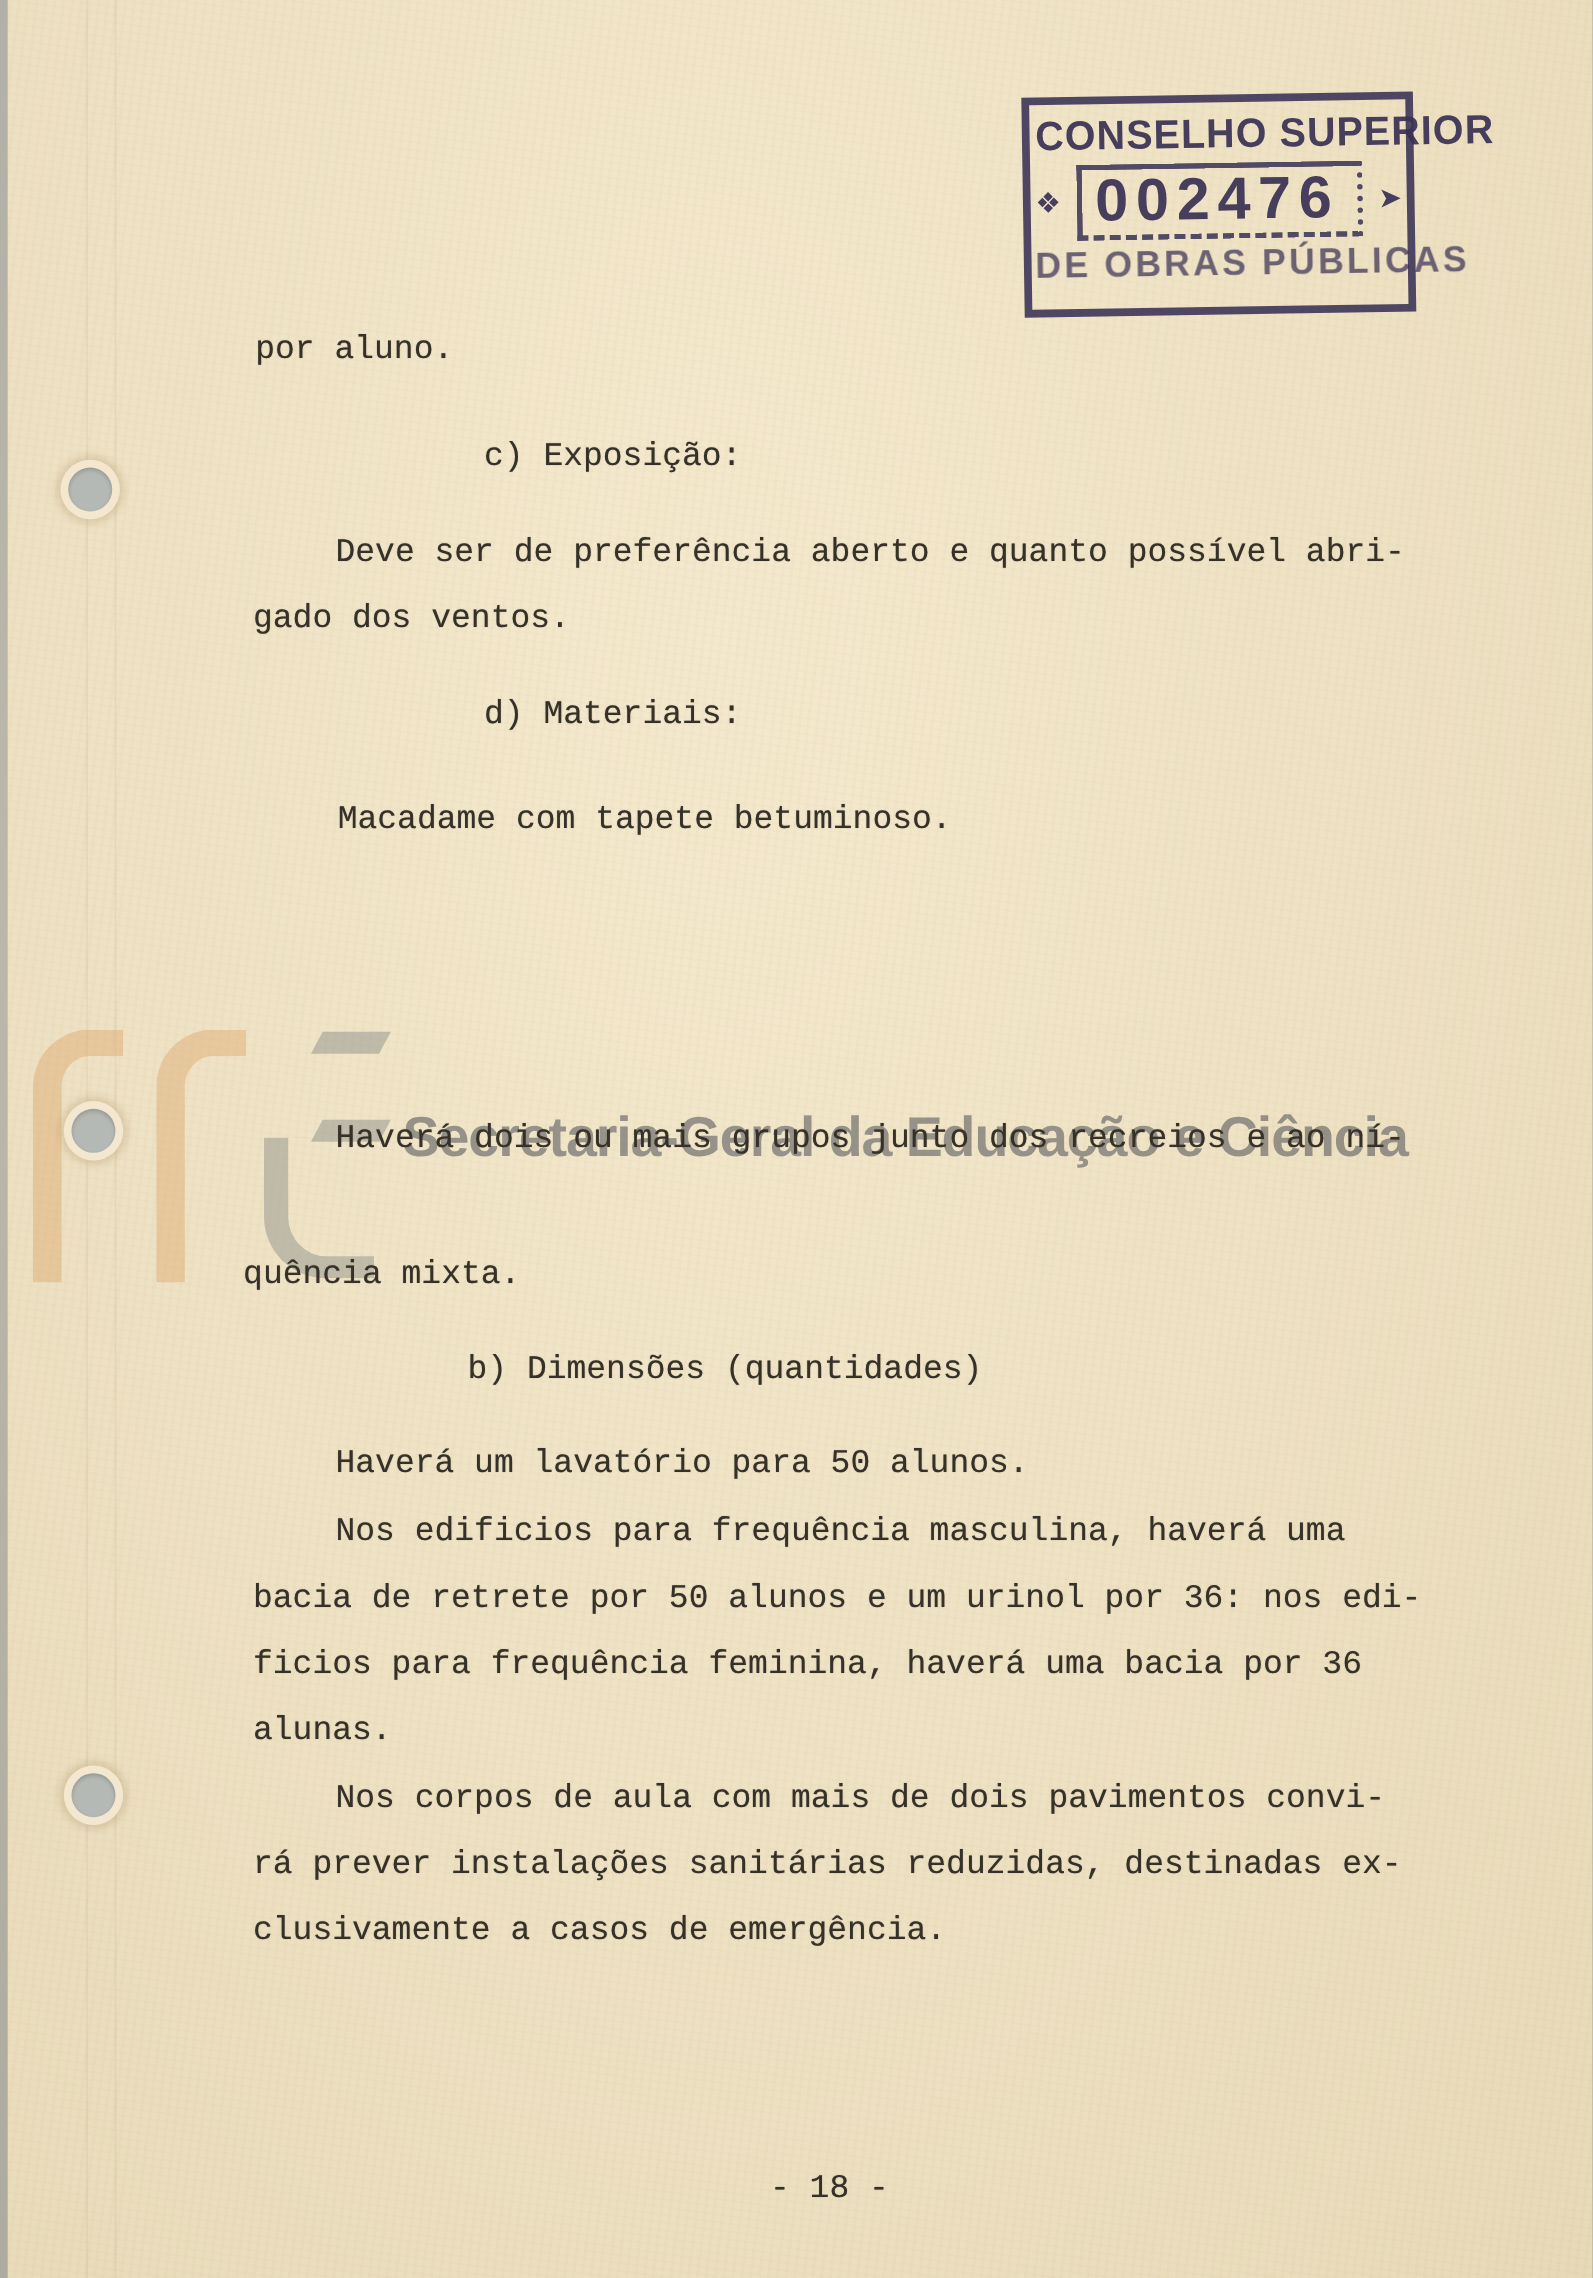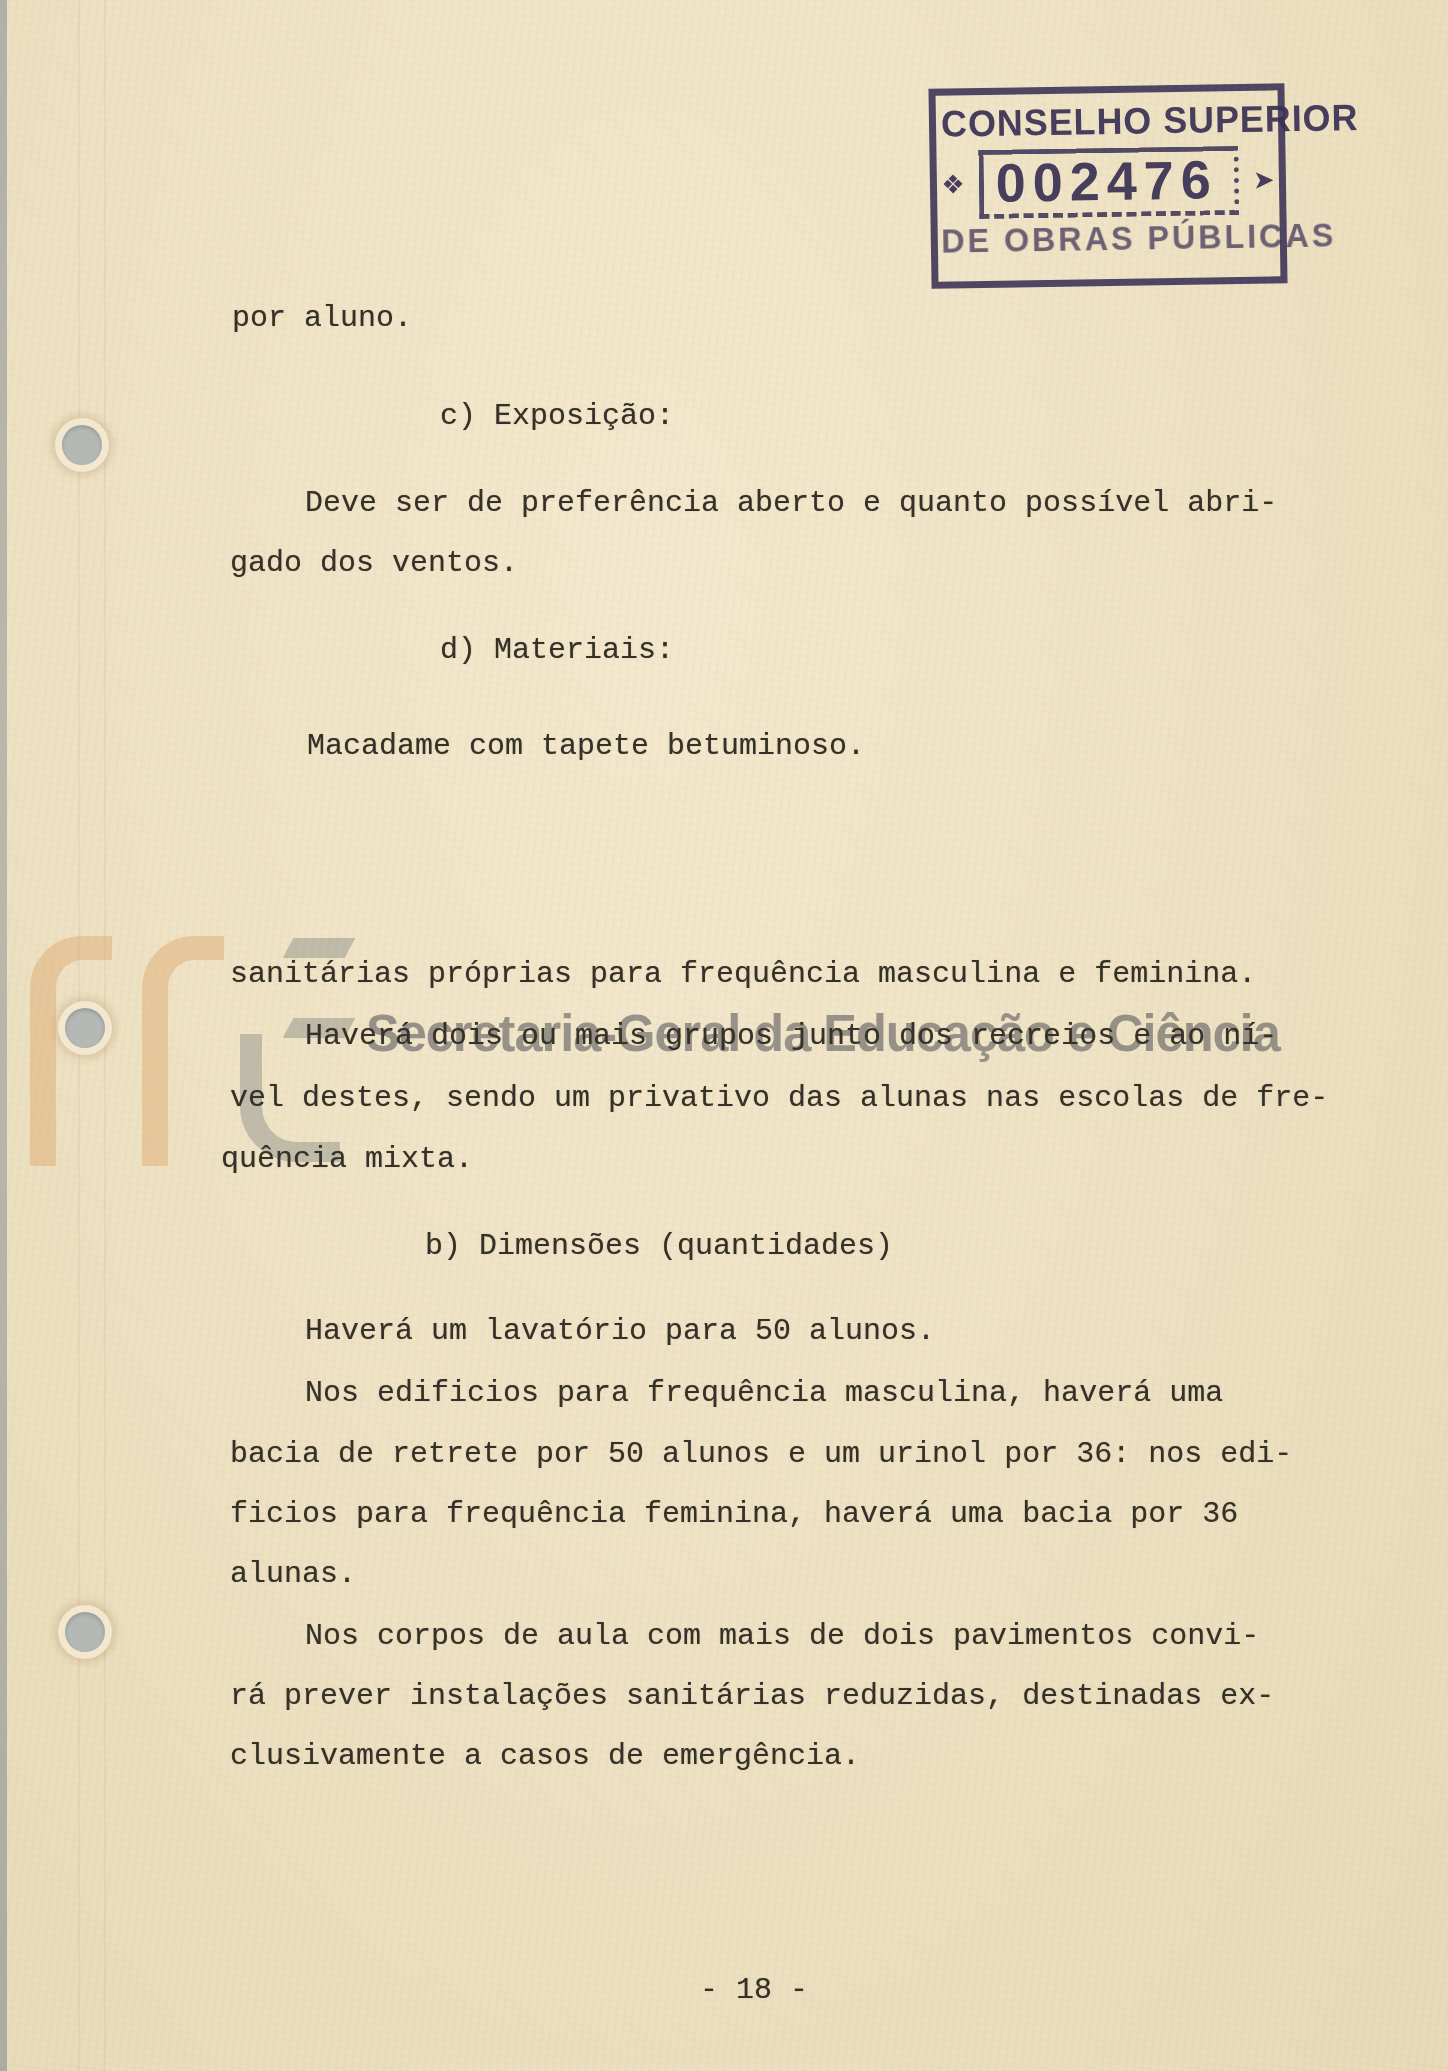--- a/index.html
+++ b/index.html
@@ -105,23 +105,21 @@
   </div>
 
   <div class="ln" style="left:232px;top:300px;">por aluno.</div>
   <div class="ln" style="left:440px;top:398px;">c) Exposição:</div>
   <div class="ln" style="left:305px;top:485px;">Deve ser de preferência aberto e quanto possível abri-</div>
   <div class="ln" style="left:230px;top:545px;">gado dos ventos.</div>
   <div class="ln" style="left:440px;top:632px;">d) Materiais:</div>
   <div class="ln" style="left:307px;top:728px;">Macadame com tapete betuminoso.</div>
 
 
-  <div class="ln" style="left:230px;top:956px;">sanitárias próprias para frequência masculina e feminina.</div>
   <div class="ln" style="left:305px;top:1018px;">Haverá dois ou mais grupos junto dos recreios e ao ní-</div>
-  <div class="ln" style="left:230px;top:1080px;">vel destes, sendo um privativo das alunas nas escolas de fre-</div>
   <div class="ln" style="left:221px;top:1141px;">quência mixta.</div>
   <div class="ln" style="left:425px;top:1228px;">b) Dimensões (quantidades)</div>
   <div class="ln" style="left:305px;top:1313px;">Haverá um lavatório para 50 alunos.</div>
   <div class="ln" style="left:305px;top:1375px;">Nos edificios para frequência masculina, haverá uma</div>
   <div class="ln" style="left:230px;top:1436px;">bacia de retrete por 50 alunos e um urinol por 36: nos edi-</div>
   <div class="ln" style="left:230px;top:1496px;">ficios para frequência feminina, haverá uma bacia por 36</div>
   <div class="ln" style="left:230px;top:1556px;">alunas.</div>
   <div class="ln" style="left:305px;top:1618px;">Nos corpos de aula com mais de dois pavimentos convi-</div>
   <div class="ln" style="left:230px;top:1678px;">rá prever instalações sanitárias reduzidas, destinadas ex-</div>
   <div class="ln" style="left:230px;top:1738px;">clusivamente a casos de emergência.</div>

